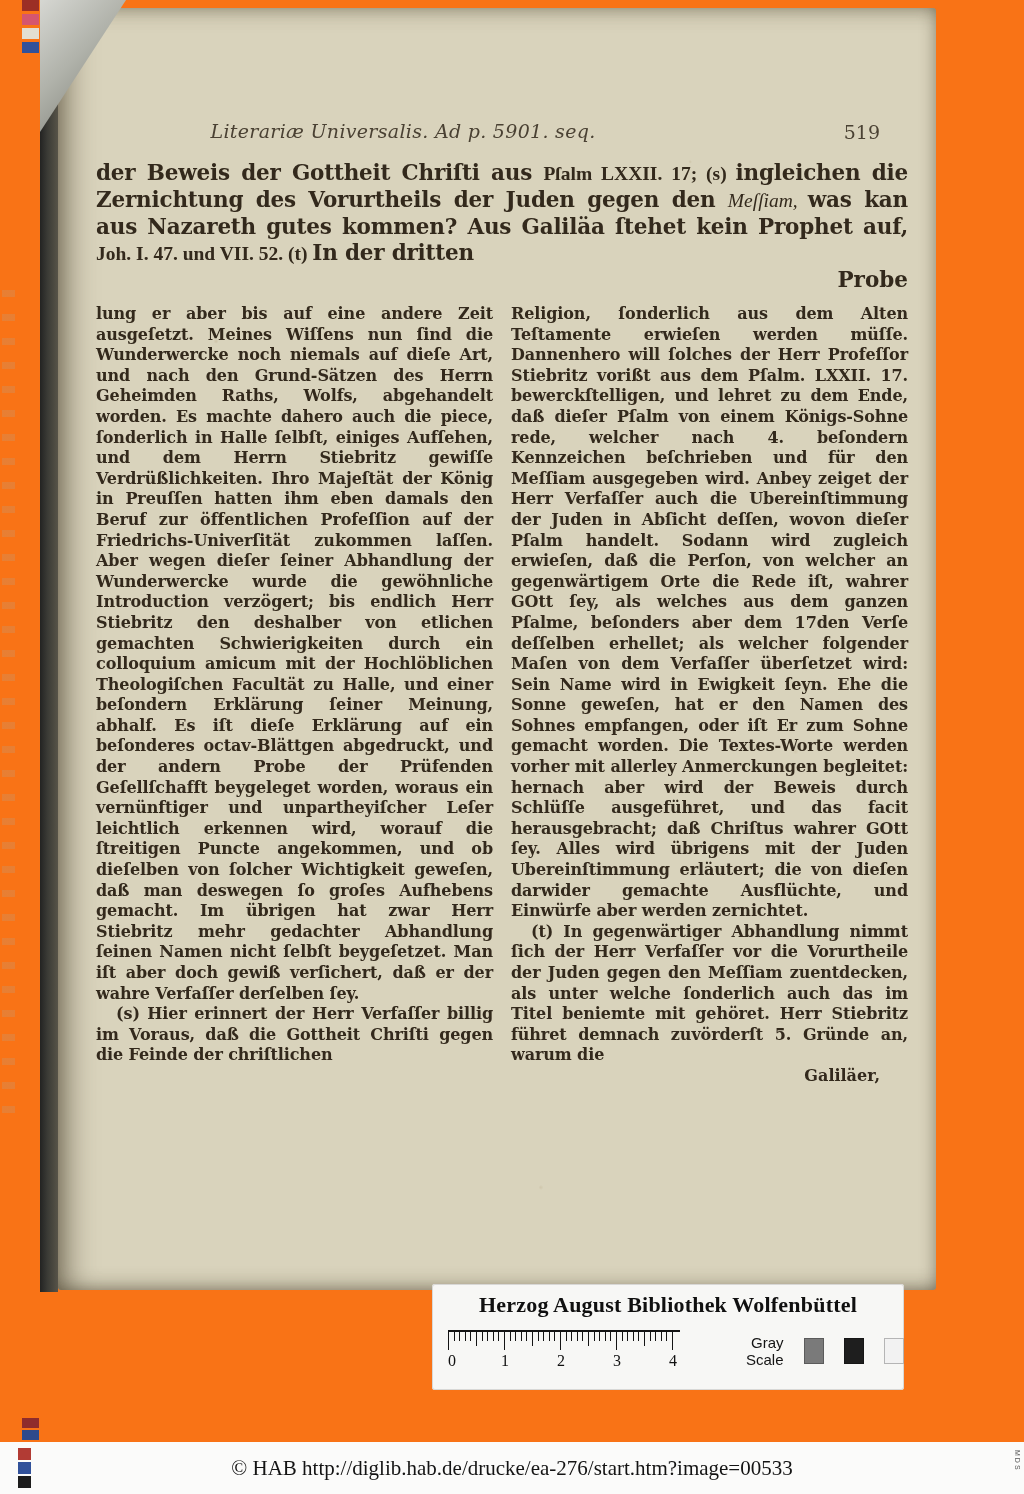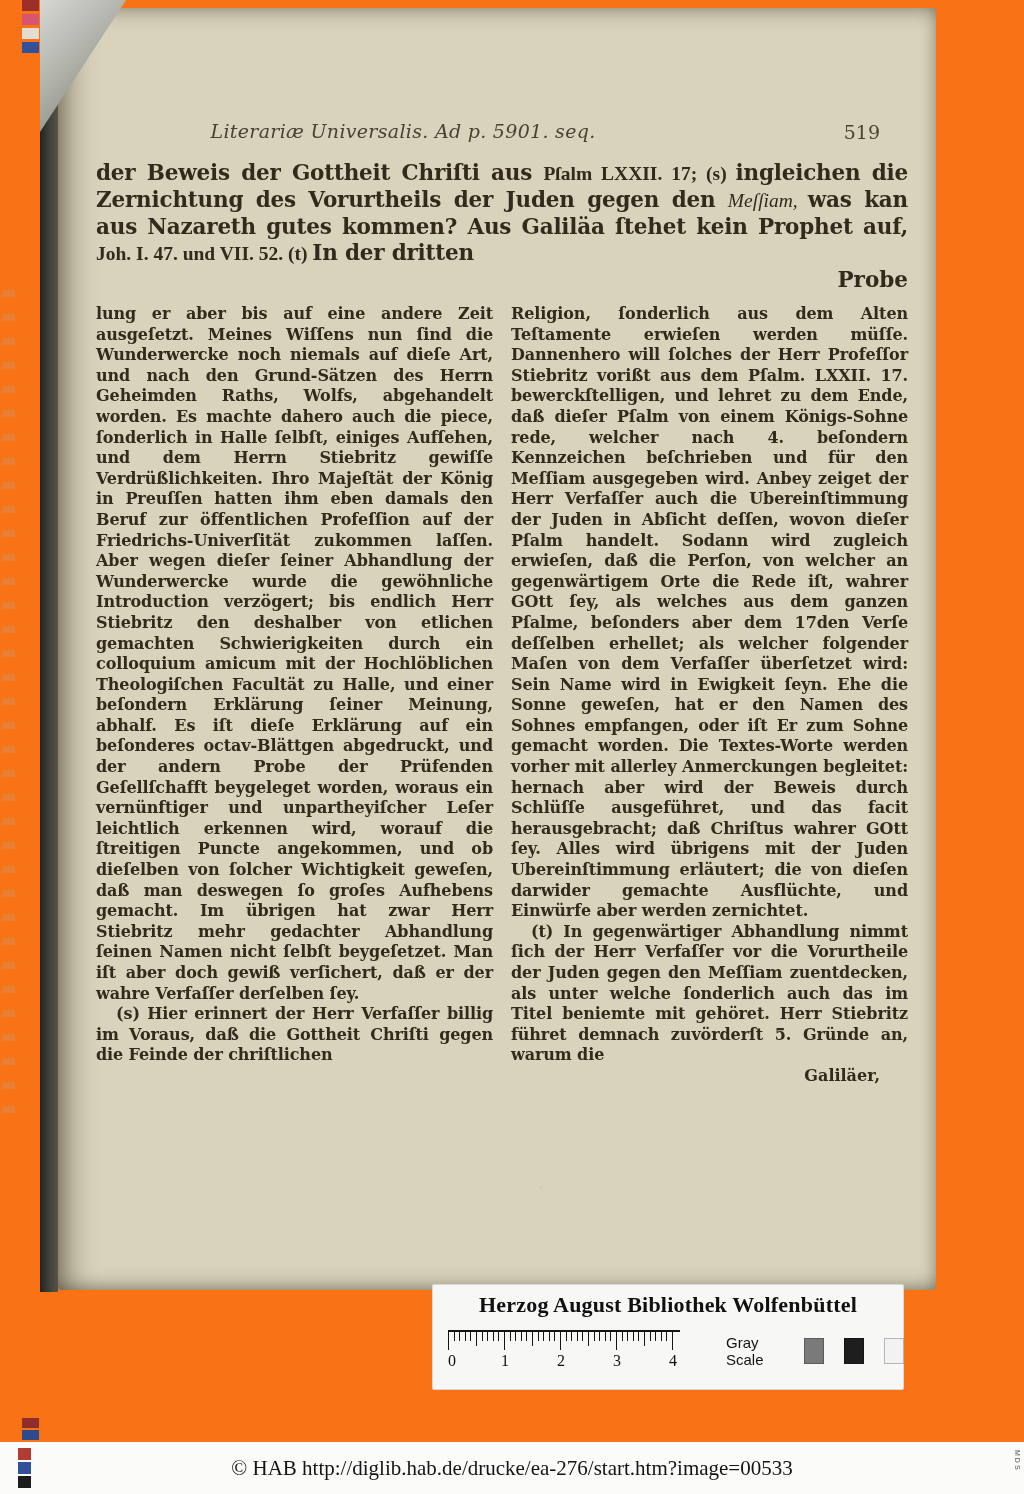--- a/index.html
+++ b/index.html
@@ -83,21 +83,21 @@
       repeating-linear-gradient(to right, #141414 0 1px, transparent 1px 28px)   top left/230px 14px no-repeat,
       repeating-linear-gradient(to right, #141414 0 1px, transparent 1px 56px)   top left/230px 20px no-repeat;
   }
   .ruler-numbers { position:relative; height:24px; font-size:16px; }
   .ruler-numbers span { position:absolute; top:2px; transform:translateX(-50%); }
   .ruler-numbers span:nth-child(1){ left:4px; }
   .ruler-numbers span:nth-child(2){ left:57px; }
   .ruler-numbers span:nth-child(3){ left:113px; }
   .ruler-numbers span:nth-child(4){ left:169px; }
   .ruler-numbers span:nth-child(5){ left:225px; }
-  .grayscale { position:absolute; left:294px; top:50px; display:flex; align-items:center; gap:20px; }
+  .grayscale { position:absolute; left:294px; top:50px; display:flex; align-items:center; gap:20px;text-align:right; }
   .gs-label { font-family:"Liberation Sans", sans-serif; font-size:15px; color:#141414; }
   .gs-chip { width:26px; height:26px; display:inline-block; box-shadow: inset 0 0 0 1px rgba(0,0,0,.25); }
 
   
   .copyright-bar { position:absolute; left:0; top:1442px; width:1024px; height:52px; background:#fbfbfa; z-index:4; }
   .copyright-text { display:block; text-align:center; line-height:52px; font-family:"Liberation Serif", serif; font-size:21px; color:#141414; }
   .side-mark { position:absolute; right:3px; top:8px; writing-mode:vertical-rl; font-size:7px; letter-spacing:2px; color:#555; font-family:"Liberation Sans", sans-serif; }
 </style>
 </head>
 <body>

